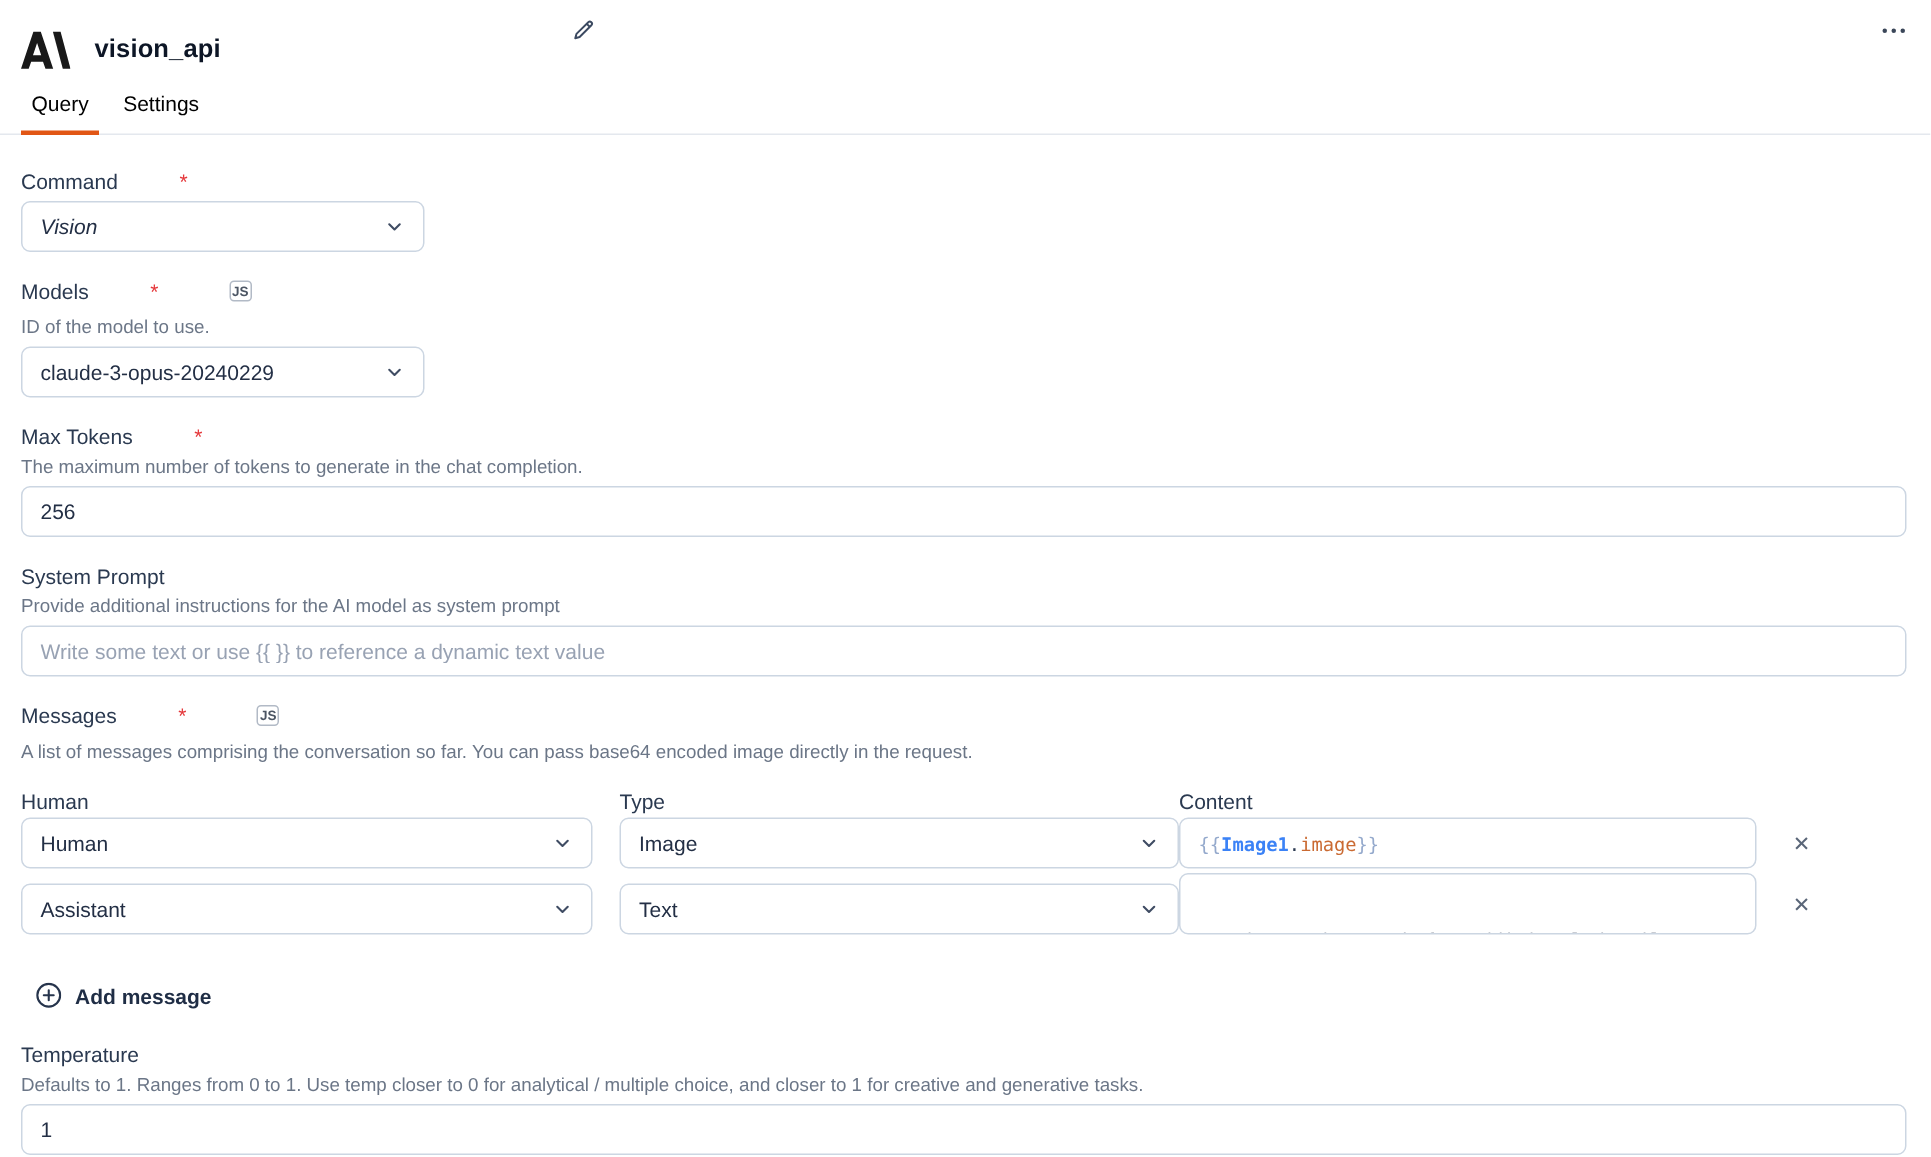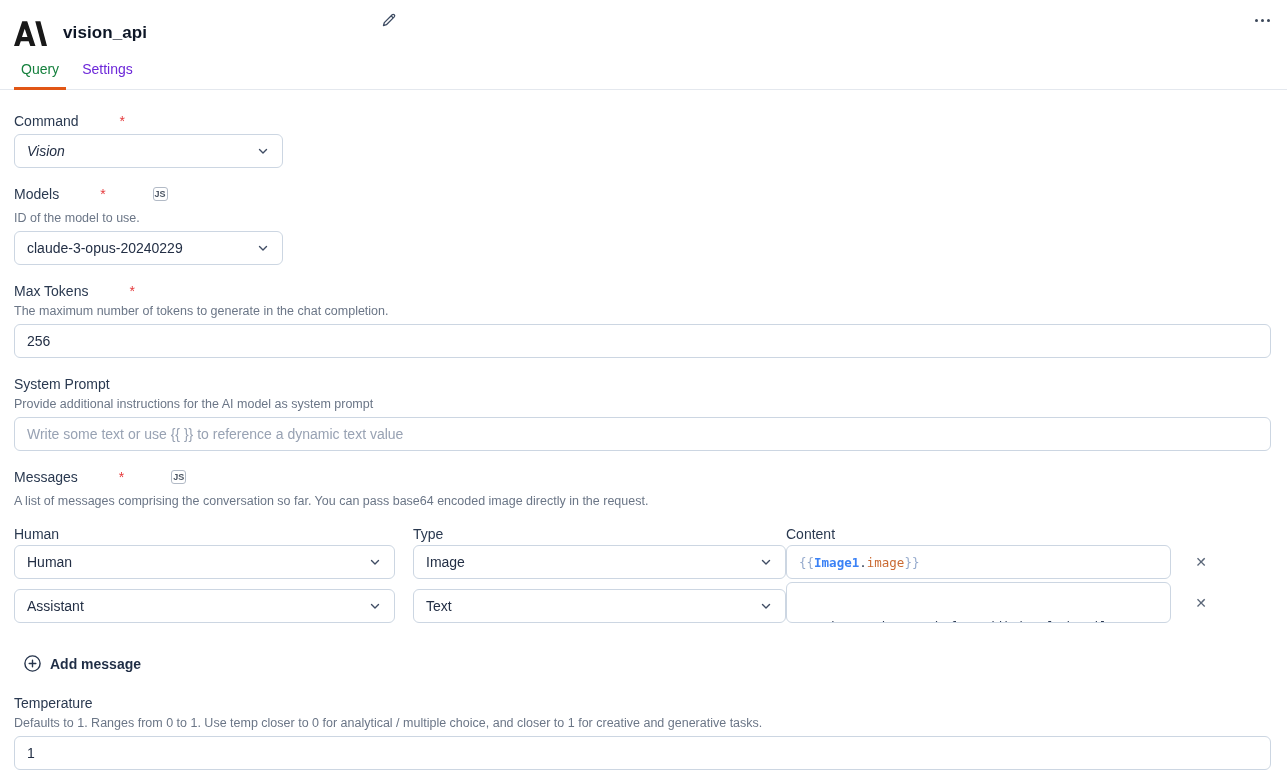--- a/index.html
+++ b/index.html
@@ -11,22 +11,22 @@
   .logo { width: 33px; height: 27px; display: block; flex: 0 0 auto; }
   .app-title { font-size: 17px; font-weight: 700; color: #0d1626; margin-left: 16px; letter-spacing: 0.1px; }
   .edit-btn { position: absolute; left: 379px; top: 10px; width: 19px; height: 19px;
               display: flex; align-items: center; justify-content: center; cursor: pointer; background: none; border: none; }
   .more-btn { position: absolute; right: 15px; top: 11px; width: 20px; height: 18px;
               display: flex; align-items: center; justify-content: center; gap: 3px; cursor: pointer; background: none; border: none; }
   .more-btn i { width: 3px; height: 3px; border-radius: 50%; background: #3b4759; display: block; }
 
   
   .tabs { margin-top: 12px; padding-left: 14px; border-bottom: 1px solid #e4e8ee; display: flex; }
-  .tab { position: relative; padding: 5px 7px 12px; margin-right: 9px; font-size: 14px; color: #6d28d9; cursor: pointer; }
-  .tab.active { color: #15803d; font-weight: 500; }
+  .tab { position: relative; padding: 5px 7px 12px; margin-right: 9px; font-size: 14px; color: #000000; cursor: pointer; }
+  .tab.active { color: #000000; font-weight: 500; }
   .tab.active::after { content: ""; position: absolute; left: 0; right: 0; bottom: -1px; height: 3px; background: #e15615; }
 
   
   .form { padding: 22px 16px 0 14px; }
   .field-label { font-size: 14px; font-weight: 500; color: #2a3950; line-height: 18px; display: flex; align-items: center; gap: 40px; }
   .req { color: #e5383b; margin-left: 1px; font-weight: 500; }
   .js-badge { display: inline-block; margin-left: 7px; font-size: 9px; font-weight: 600; color: #4b5563;
               border: 1px solid #b2bac6; border-radius: 3px; padding: 1px 1px; line-height: 10px; position: relative; top: 0px; }
   .help { font-size: 12.5px; color: #6b7687; line-height: 16px; }
 

